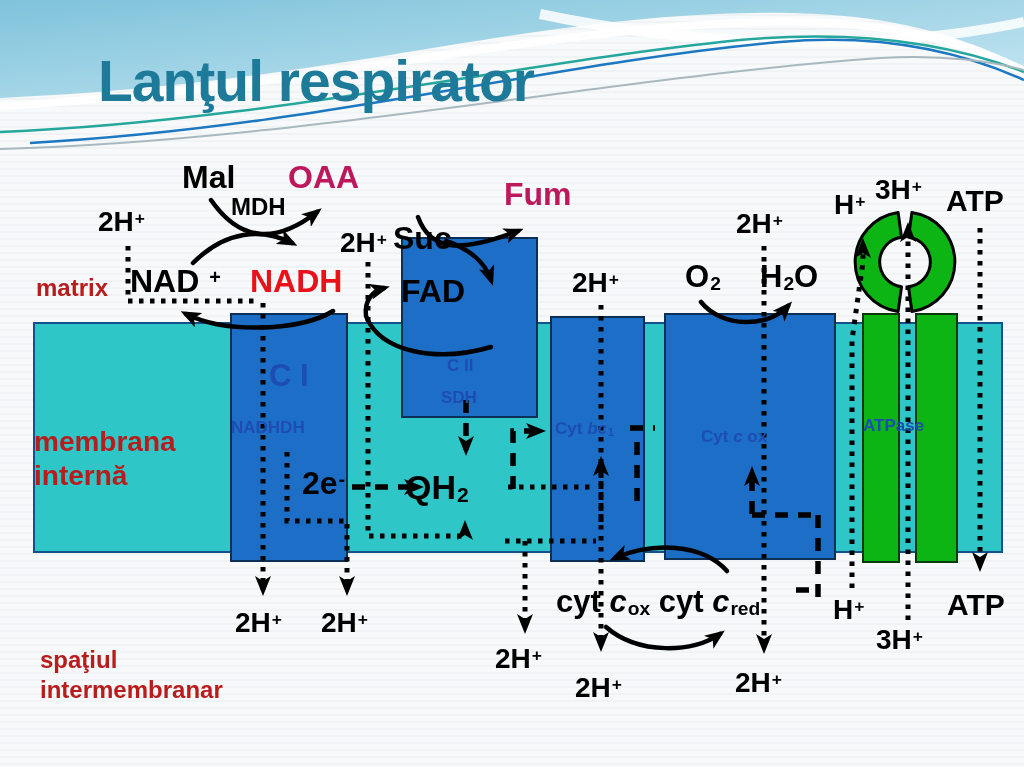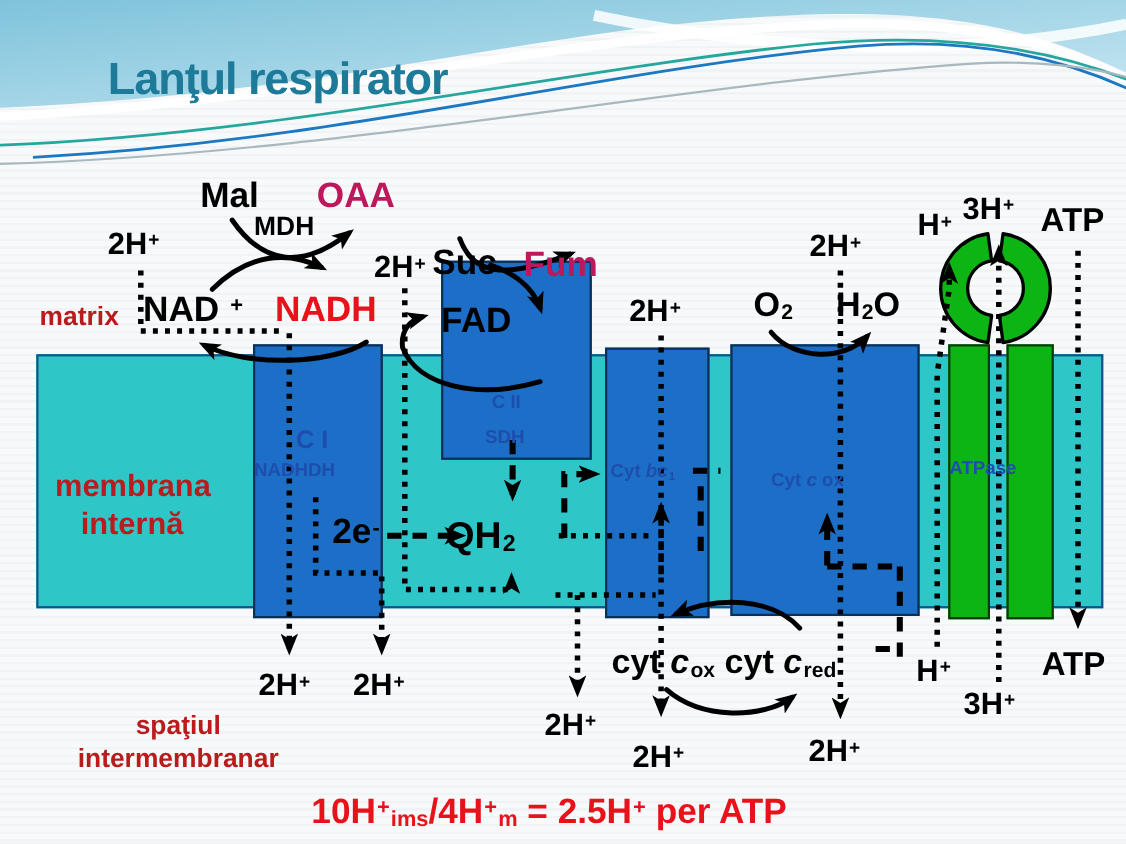--- a/index.html
+++ b/index.html
@@ -2,38 +2,38 @@
 <html><head>
 <meta charset="utf-8">
 <style>
   html,body{margin:0;padding:0;background:#e8eaec;}
   .slide{position:relative;width:1024px;height:767px;overflow:hidden;
     background:#f7f9fa;font-family:"Liberation Sans",sans-serif;}
   .slide::before{content:"";position:absolute;inset:0;
     background:repeating-linear-gradient(180deg,rgba(120,140,150,.05) 0 2px,transparent 2px 7px);
     pointer-events:none;}
   .banner{position:absolute;left:0;top:0;}
-  .title{position:absolute;left:98px;top:48px;font-size:41px;font-weight:600;
+  .title{position:absolute;left:98px;top:48px;font-size:57px;font-weight:600;
     color:#1d7a99;letter-spacing:-1px;white-space:nowrap;}
   .rect{position:absolute;box-sizing:border-box;}
   .membrane{background:#2fc6c8;border:2px solid #14518c;}
   .complex{background:#1c6ec6;border:2px solid #0c2f55;}
   .pillar{background:#0db514;border:2px solid #083a0a;}
   .lbl{position:absolute;font-weight:700;white-space:nowrap;line-height:1;color:#000;}
   .black{color:#000;}
   .red{color:#e8121b;}
   .navy{color:#b91c1c;}
   .blue{color:#be185d;}
   .boxlbl{color:#1e4db0;}
-  .f23{font-size:23px;margin-top:28px;} .f24{font-size:24px;} .f25{font-size:17px;}
+  .f23{font-size:31px;} .f24{font-size:24px;} .f25{font-size:17px;}
   .f28{font-size:28px;} .f30{font-size:30px;} .f31{font-size:31px;}
   .f32{font-size:32px;} .f34{font-size:34px;}
   .sp{font-size:62%;vertical-align:40%;margin-left:1px;}
   .sb{font-size:62%;vertical-align:-16%;margin-left:1px;}
-  .ctr{text-align:center;padding-left:16px;}
+  .ctr{text-align:left;}
   i{font-style:italic;}
   svg{display:block;}
   .overlay{position:absolute;left:0;top:0;pointer-events:none;}
 </style>
 </head>
 <body>
 
 <div class="slide">
 
   <svg class="banner" width="1024" height="150" viewBox="0 0 1024 150">
@@ -127,21 +127,21 @@
   <div class="lbl boxlbl f25" style="left:555px;top:420px;"><span>Cyt </span><i>bc</i><span class="sb">1</span></div>
   <div class="lbl boxlbl f25" style="left:701px;top:428px;"><span>Cyt </span><i>c</i><span> ox</span></div>
   <div class="lbl boxlbl f25" style="left:863px;top:417px;"><span>ATPase</span></div>
 
   <div class="lbl black f32" style="left:182px;top:161px;"><span>Mal</span></div>
   <div class="lbl blue f32" style="left:288px;top:161px;"><span>OAA</span></div>
   <div class="lbl black f24" style="left:231px;top:195px;"><span>MDH</span></div>
   <div class="lbl black f32" style="left:130px;top:265px;"><span>NAD </span><span class="sp">+</span></div>
   <div class="lbl red f32" style="left:250px;top:265px;"><span>NADH</span></div>
   <div class="lbl black f32" style="left:393px;top:178px;margin-top:44px;"><span>Suc</span></div>
-  <div class="lbl blue f32" style="left:476px;top:178px;margin-top:46px;"><span>Fum</span></div>
+  <div class="lbl blue f32" style="left:504px;top:178px;"><span>Fum</span></div>
   <div class="lbl black f32" style="left:401px;top:275px;"><span>FAD</span></div>
   <div class="lbl black f34" style="left:405px;top:470px;"><span>QH</span><span class="sb">2</span></div>
   <div class="lbl black f32" style="left:302px;top:467px;"><span>2e</span><span class="sp">-</span></div>
   <div class="lbl black f31" style="left:685px;top:261px;"><span>O</span><span class="sb">2</span></div>
   <div class="lbl black f31" style="left:760px;top:261px;"><span>H</span><span class="sb">2</span><span>O</span></div>
   <div class="lbl black f31" style="left:556px;top:586px;"><span>cyt </span><i>c</i><span class="sb">ox</span><span> cyt </span><i>c</i><span class="sb">red</span></div>
 
   <div class="lbl black f28" style="left:98px;top:208px;"><span>2H</span><span class="sp">+</span></div>
   <div class="lbl black f28" style="left:340px;top:229px;"><span>2H</span><span class="sp">+</span></div>
   <div class="lbl black f28" style="left:572px;top:269px;"><span>2H</span><span class="sp">+</span></div>
@@ -152,15 +152,14 @@
   <div class="lbl black f28" style="left:575px;top:674px;"><span>2H</span><span class="sp">+</span></div>
   <div class="lbl black f28" style="left:735px;top:669px;"><span>2H</span><span class="sp">+</span></div>
 
   <div class="lbl black f28" style="left:834px;top:191px;"><span>H</span><span class="sp">+</span></div>
   <div class="lbl black f28" style="left:875px;top:176px;"><span>3H</span><span class="sp">+</span></div>
   <div class="lbl black f30" style="left:946px;top:186px;"><span>ATP</span></div>
   <div class="lbl black f28" style="left:833px;top:596px;"><span>H</span><span class="sp">+</span></div>
   <div class="lbl black f28" style="left:876px;top:626px;"><span>3H</span><span class="sp">+</span></div>
   <div class="lbl black f30" style="left:947px;top:590px;"><span>ATP</span></div>
 
-  <div class="lbl red f32" style="left:283px;top:721px;"><span>10H</span><span class="sp">+</span><span class="sb">ims</span><span>/4H</span><span class="sp">+</span><span class="sb">m</span><span> = 2.5H</span><span class="sp">+</span><span> per ATP</span></div>
 
 </div>
 
 </body></html>

